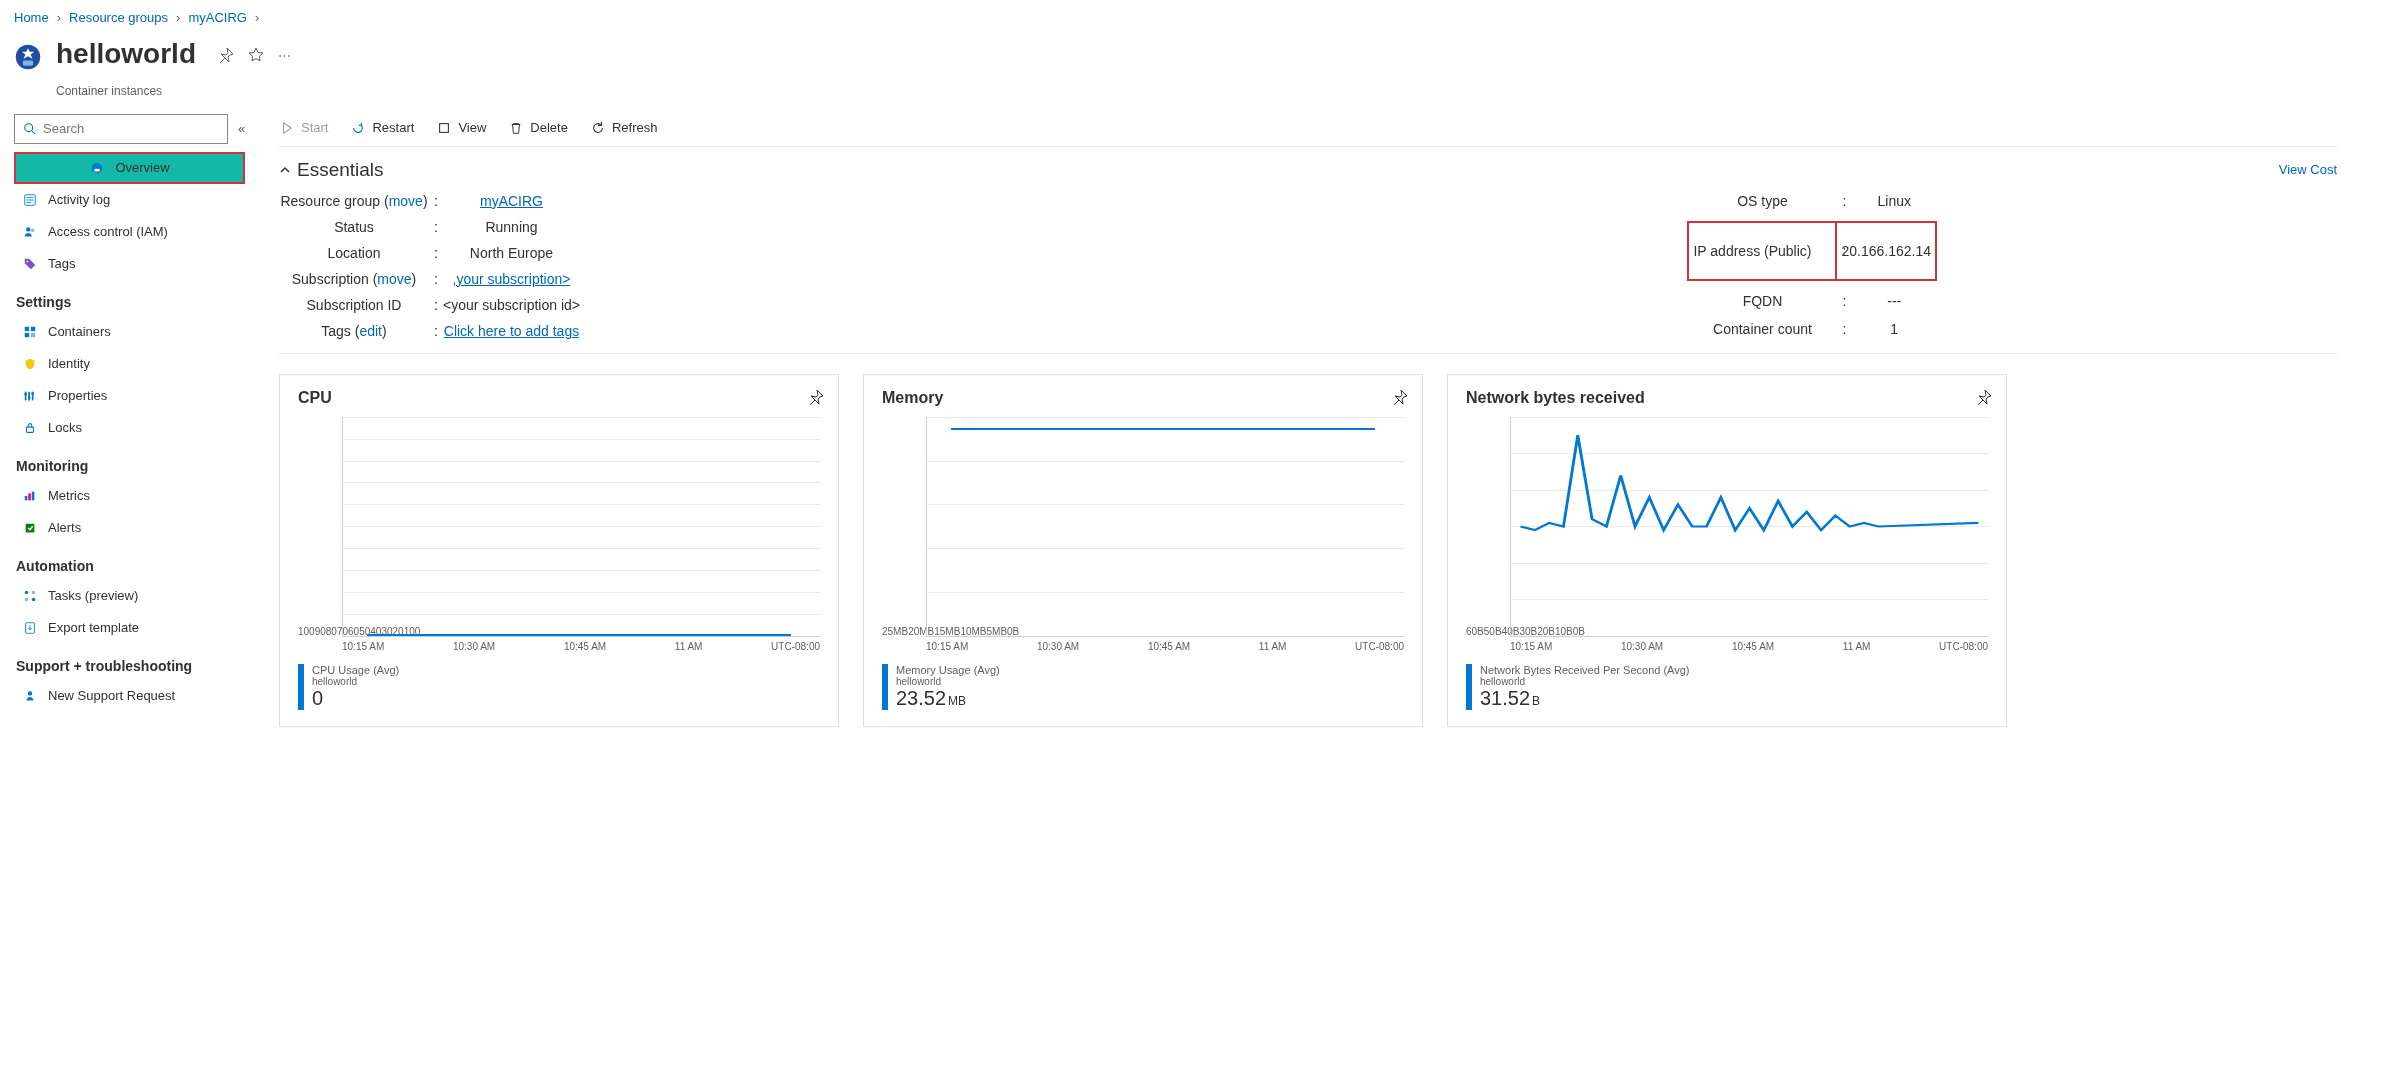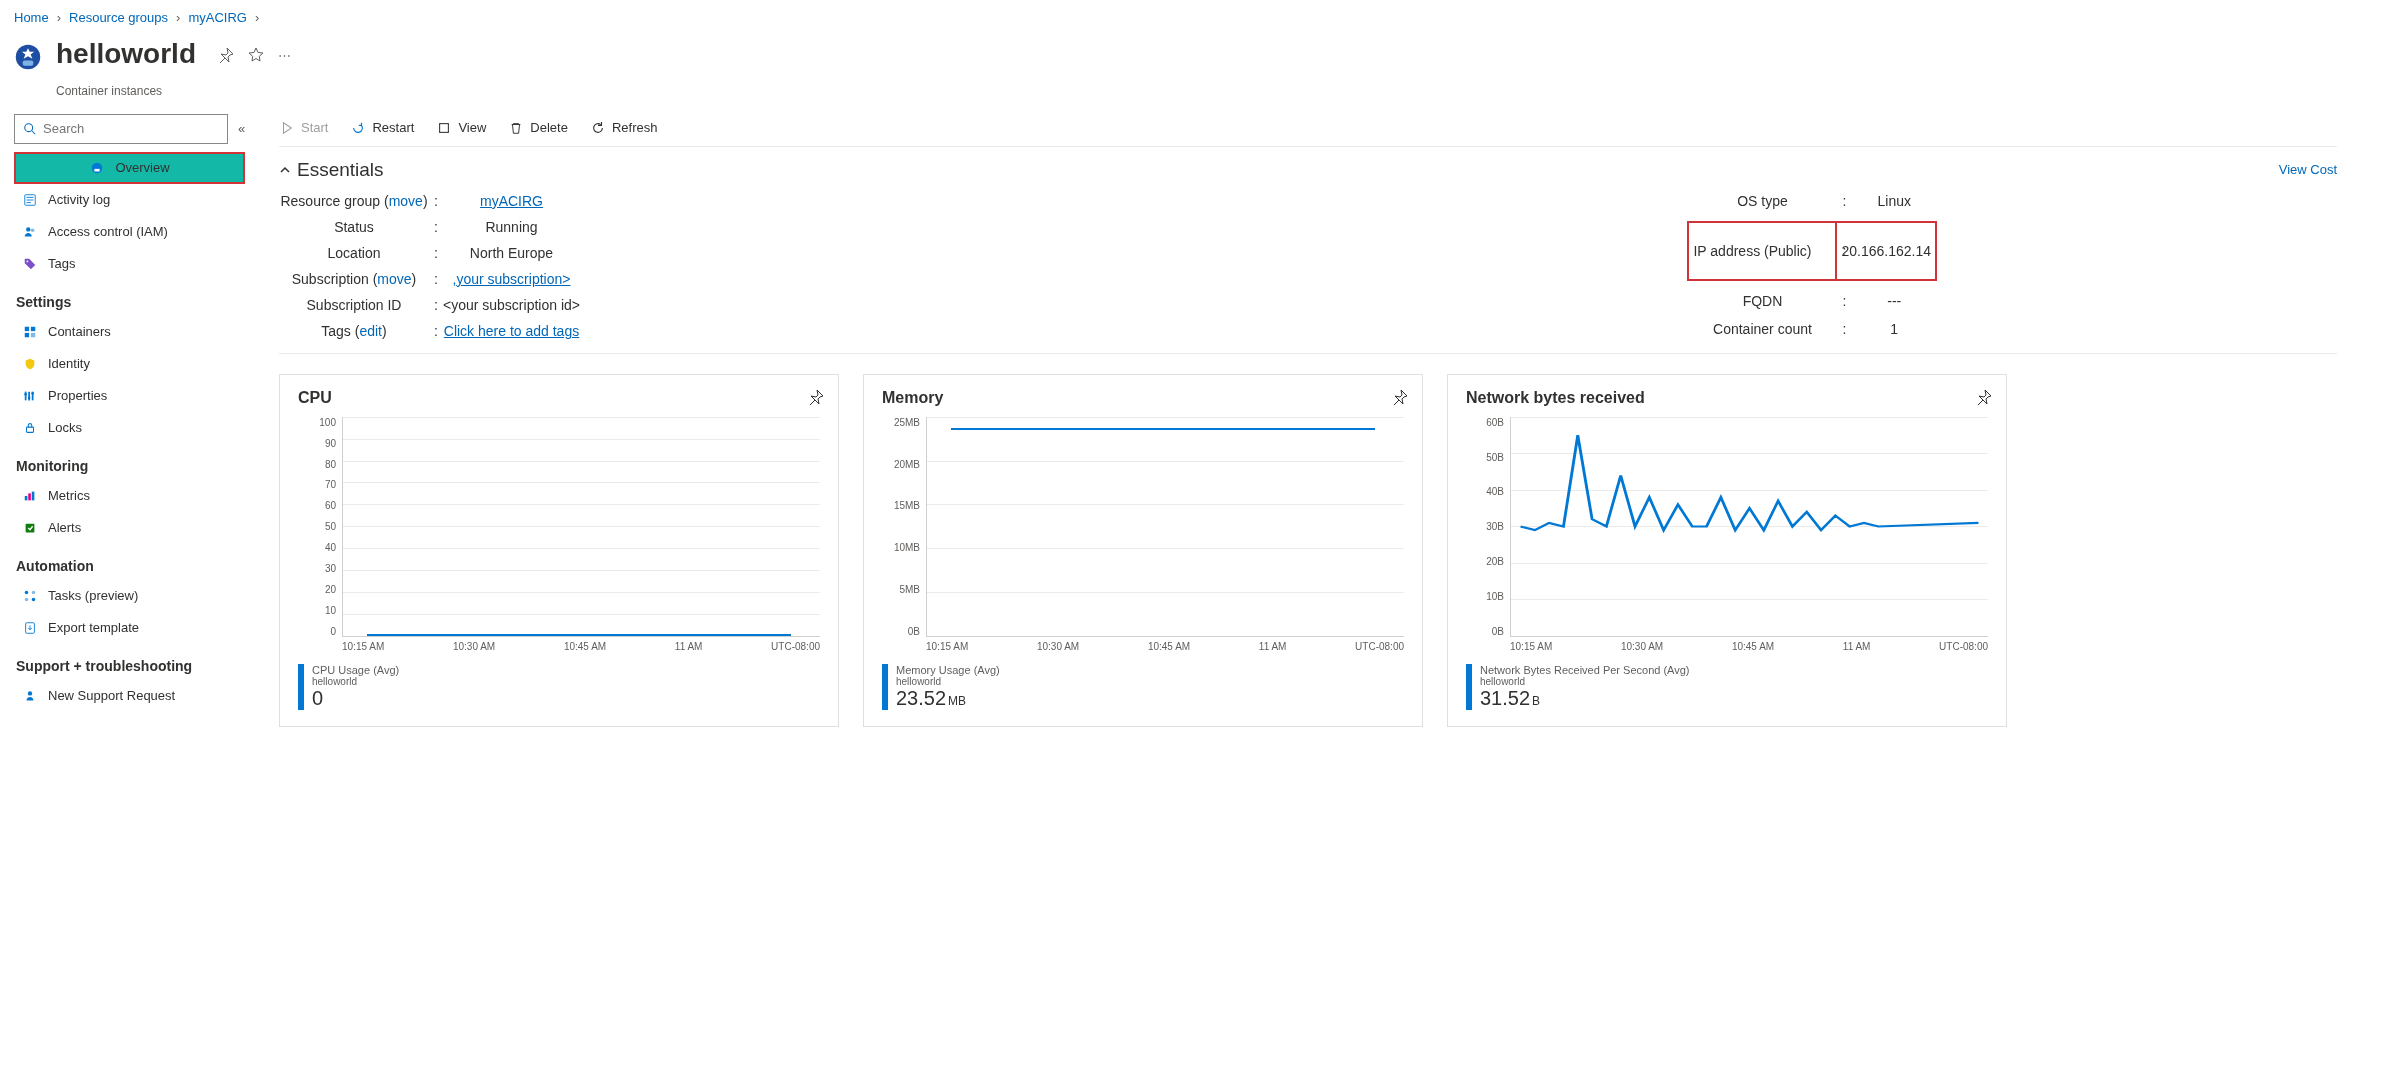--- a/index.html
+++ b/index.html
@@ -54,21 +54,21 @@
 .ess-col .v { color: #323130; }
 .ess-col .v.link { color: #0067b8; text-decoration: underline; cursor: pointer; }
 .ip-box { border: 2px solid #d13438; padding: 20px 4px; display: inline-flex; gap: 10px; }
 
 
 .cards { display: flex; gap: 24px; margin-top: 20px; }
 .card { border: 1px solid #e1dfdd; width: 560px; padding: 14px 18px 16px; position: relative; }
 .card h3 { font-size: 16px; font-weight: 600; margin-bottom: 10px; }
 .pin { position: absolute; top: 14px; right: 14px; cursor: pointer; color: #323130; }
 .chart { height: 220px; display: flex; }
-.ylabels { display: flex; flex-direction: column; justify-content: space-between; align-items: flex-end; width: 44px; font-size: 10px; color: #605e5c; padding-right: 6px; }
+.ylabels { display: flex; flex-direction: row; justify-content: space-between; align-items: flex-end; width: 44px; font-size: 10px; color: #605e5c; padding-right: 6px; }
 .plot { flex: 1; position: relative; border-left: 1px solid #d2d0ce; border-bottom: 1px solid #d2d0ce; }
 .grid-line { position: absolute; left: 0; right: 0; border-top: 1px solid #edebe9; }
 .xaxis { display: flex; justify-content: space-between; font-size: 10px; color: #605e5c; margin-left: 44px; margin-top: 4px; }
 .series-line { position: absolute; left: 0; right: 0; }
 .series-svg { position: absolute; inset: 0; width: 100%; height: 100%; }
 .legend { display: flex; align-items: center; gap: 8px; margin-top: 12px; }
 .legend-bar { width: 6px; align-self: stretch; background: #0078d4; }
 .legend-text .ltitle { font-size: 11px; color: #605e5c; }
 .legend-text .lsub { font-size: 10px; color: #605e5c; }
 .legend-text .lval { font-size: 20px; font-weight: 400; color: #323130; }

